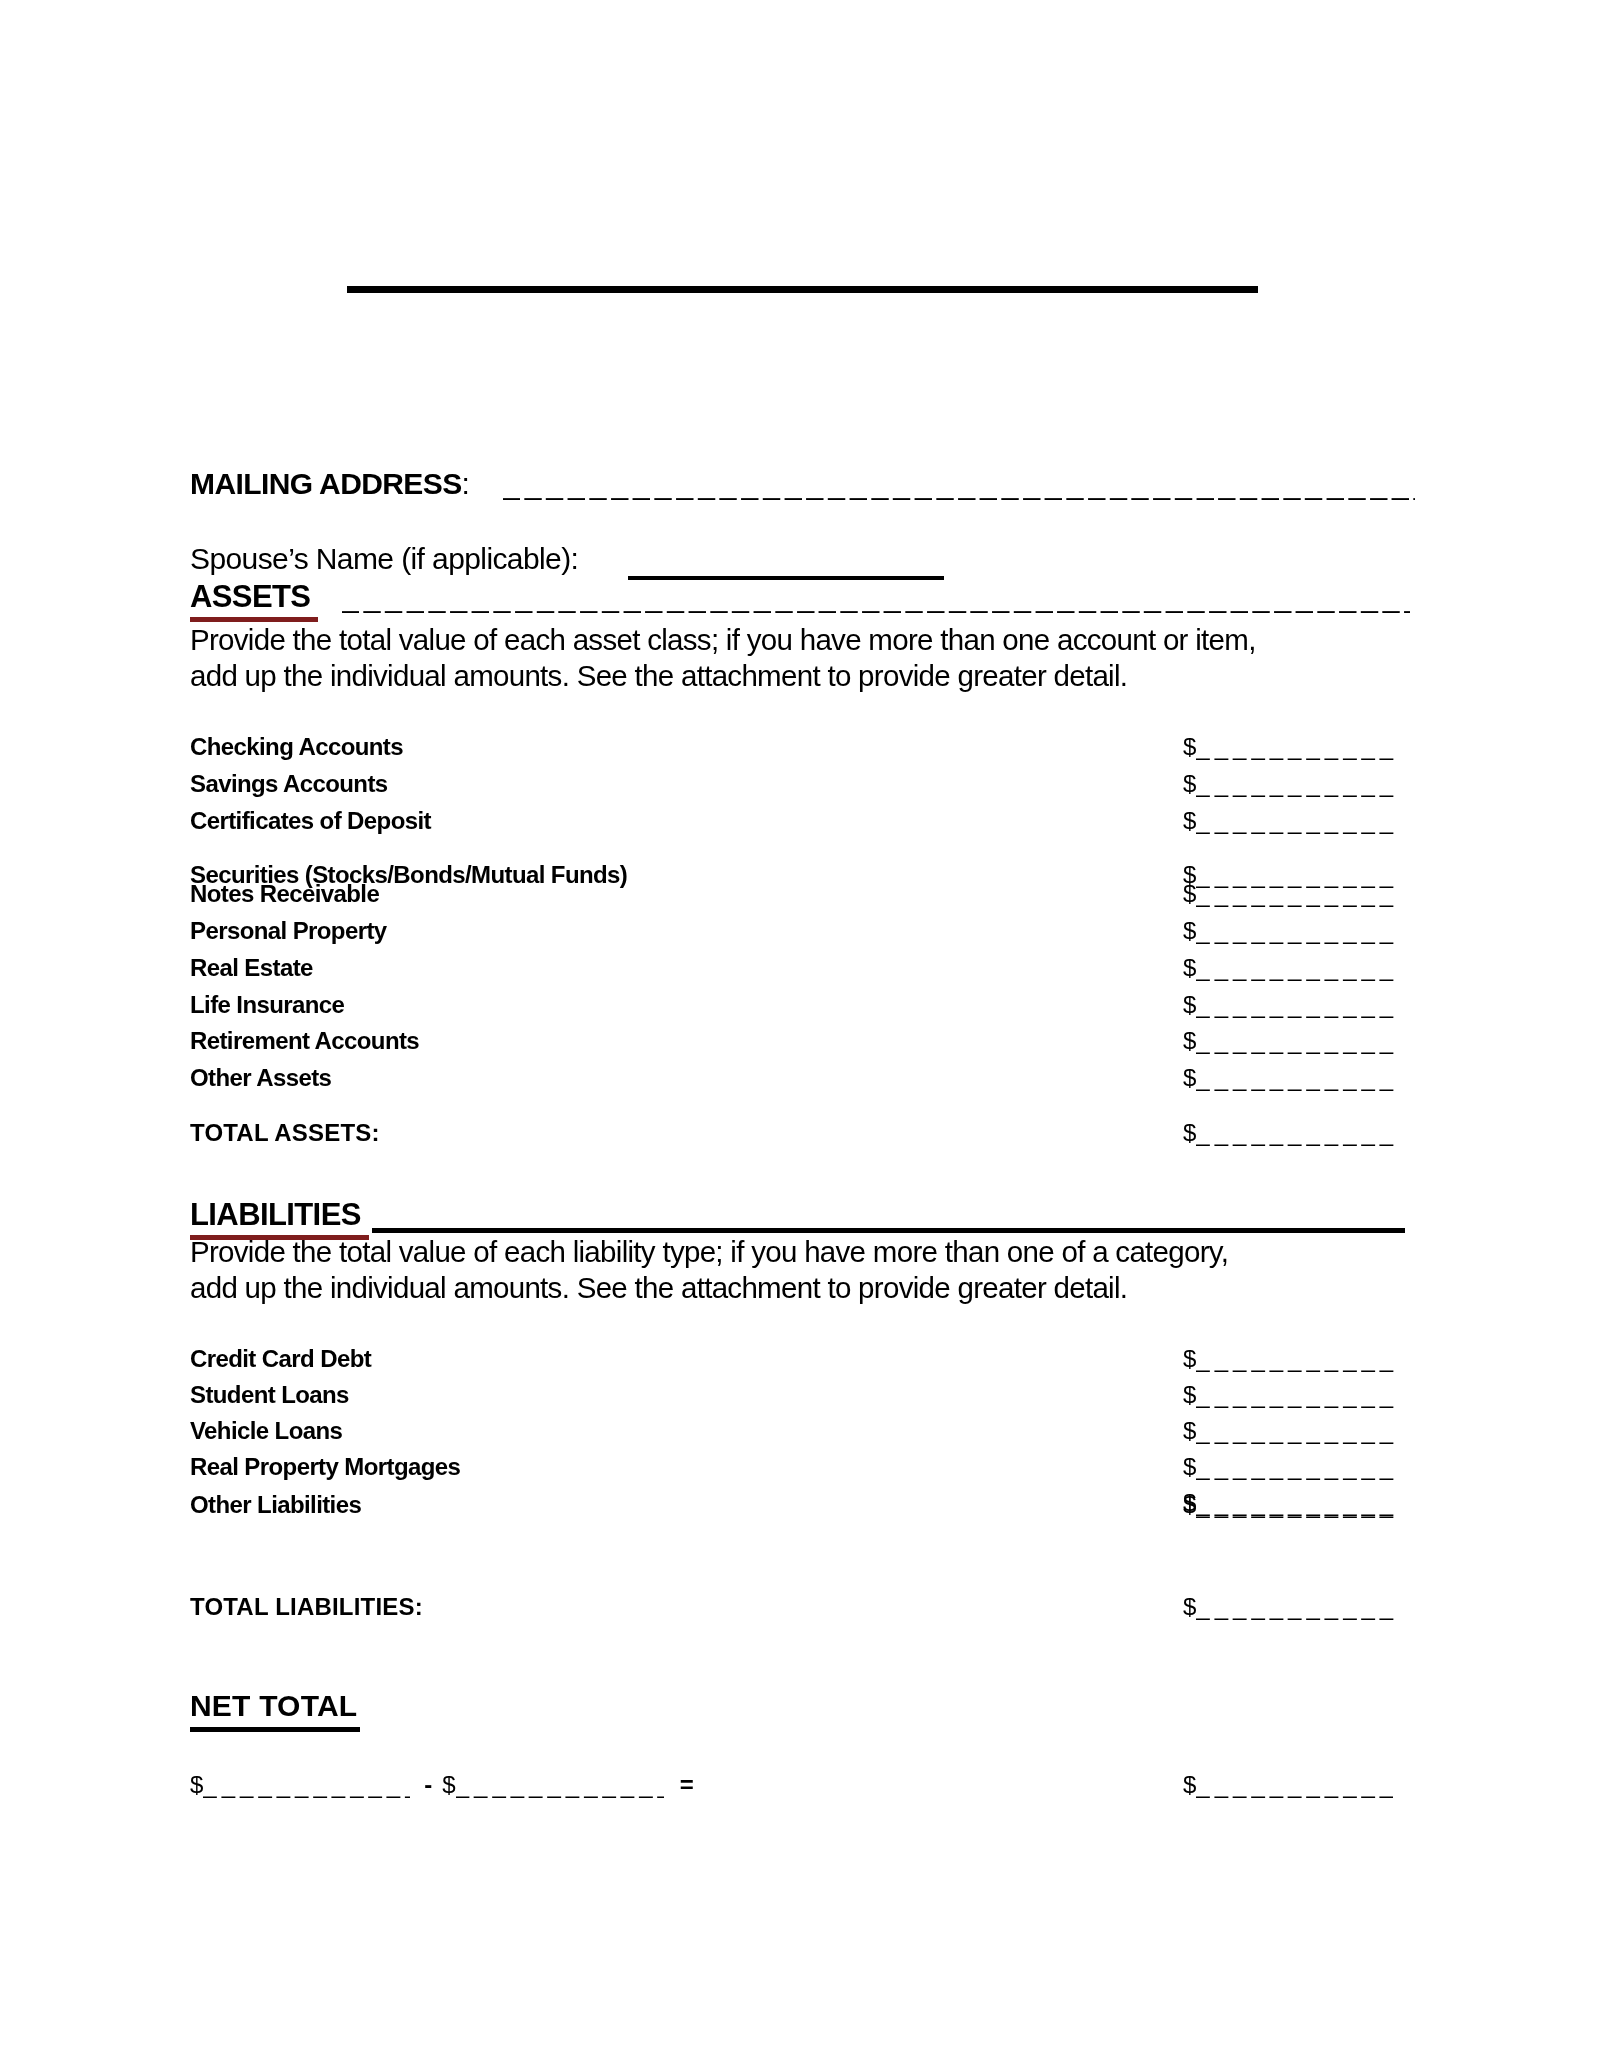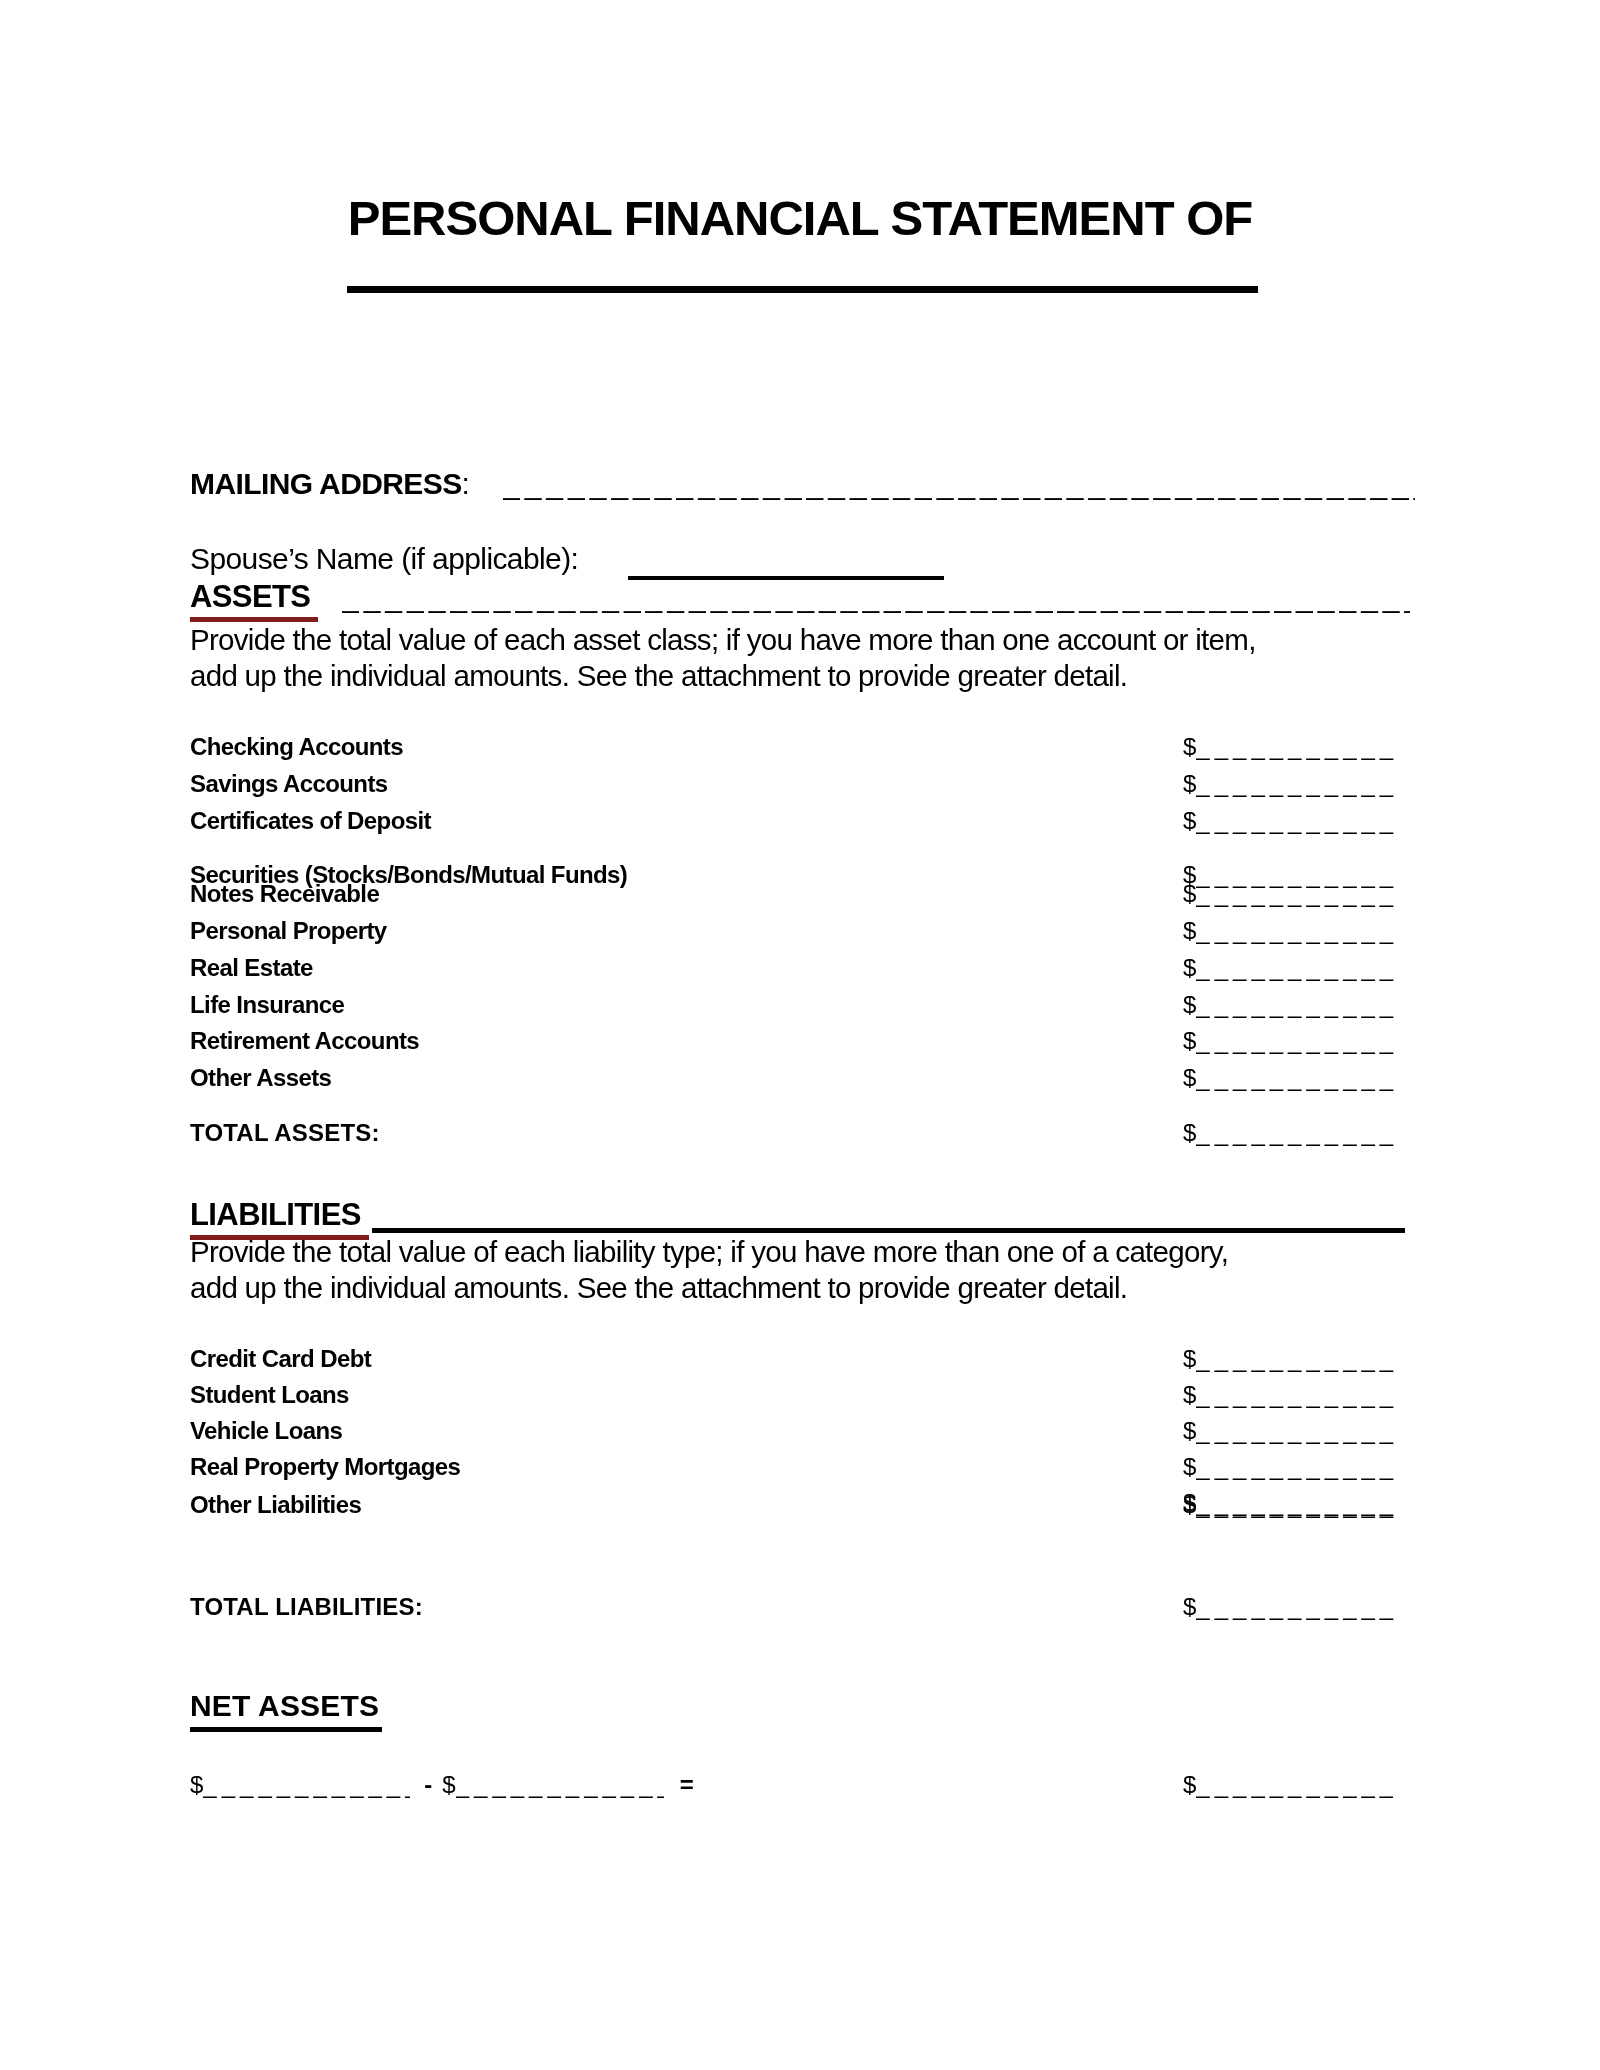--- a/index.html
+++ b/index.html
@@ -36,21 +36,20 @@
   .nw-head {
     position:absolute; top:1688px; left:190px; font-size:30px; line-height:36px; font-weight:bold;
     letter-spacing:0.2px; border-bottom:5px solid #000; padding:0 3px 3px 0;
   }
 </style>
 </head>
 <body>
 
 <div class="page">
 
-  <div class="title">PERSONAL FINANCIAL STATEMENT OF</div>
   <div class="bar" style="top:286px; left:347px; width:911px; height:7px;"></div>
 
 
   <div class="line30" style="top:425px;">
     <span class="b cond">MAILING ADDRESS</span><span>:</span>
     <span class="dash abs" style="left:313px; top:0; width:912px;">____________________________________________________________</span>
   </div>
 
   <div class="line30" style="top:500px;">
     <span class="cond">Spouse’s Name (if applicable):</span>
@@ -140,20 +139,20 @@
   <div class="row" style="top:1460px;margin-top:26px;">
     <span class="b cond">Other Liabilities</span>
     <span class="money"><span>$</span><span class="dash mw">________________</span></span>
   </div>
 
   <div class="row" style="top:1588px;">
     <span class="b wide">TOTAL LIABILITIES:</span>
     <span class="money"><span>$</span><span class="dash mw">________________</span></span>
   </div>
 
-  <div class="nw-head">NET ASSETS</div>
+  <div class="nw-head">NET TOTAL</div>
 
   <div class="row" style="top:1766px;">
     <span>$</span><span class="dash" style="width:207px;">________________</span><span class="b" style="margin:0 10px 0 14px;">-</span><span>$</span><span class="dash" style="width:208px;">________________</span><span class="b" style="margin-left:16px;">=</span>
     <span class="money"><span>$</span><span class="dash" style="width:197px;">________________</span></span>
   </div>
 
 </div>
 
 </body></html>

